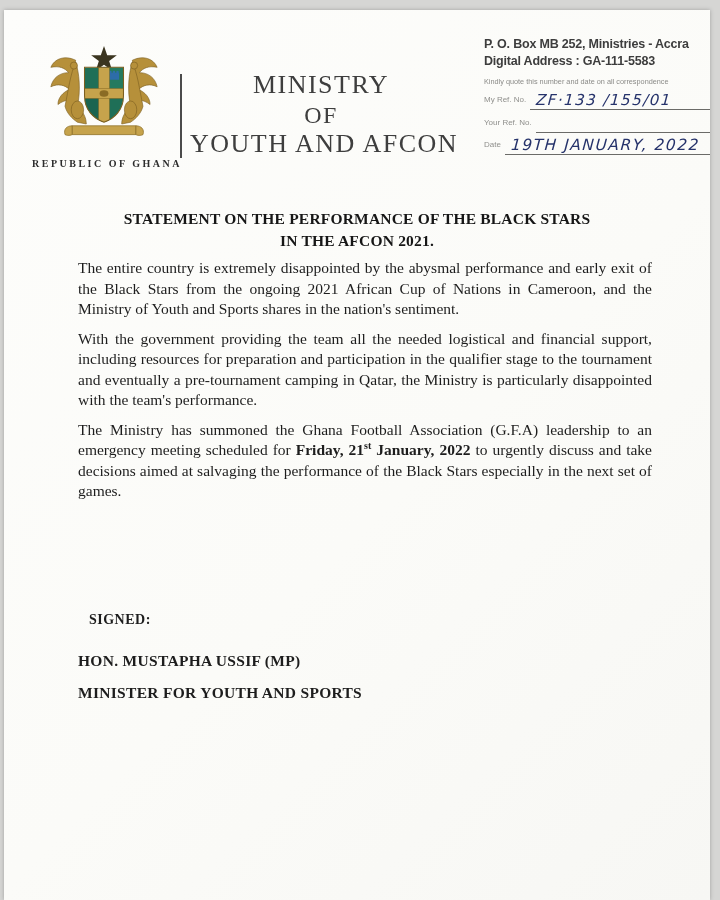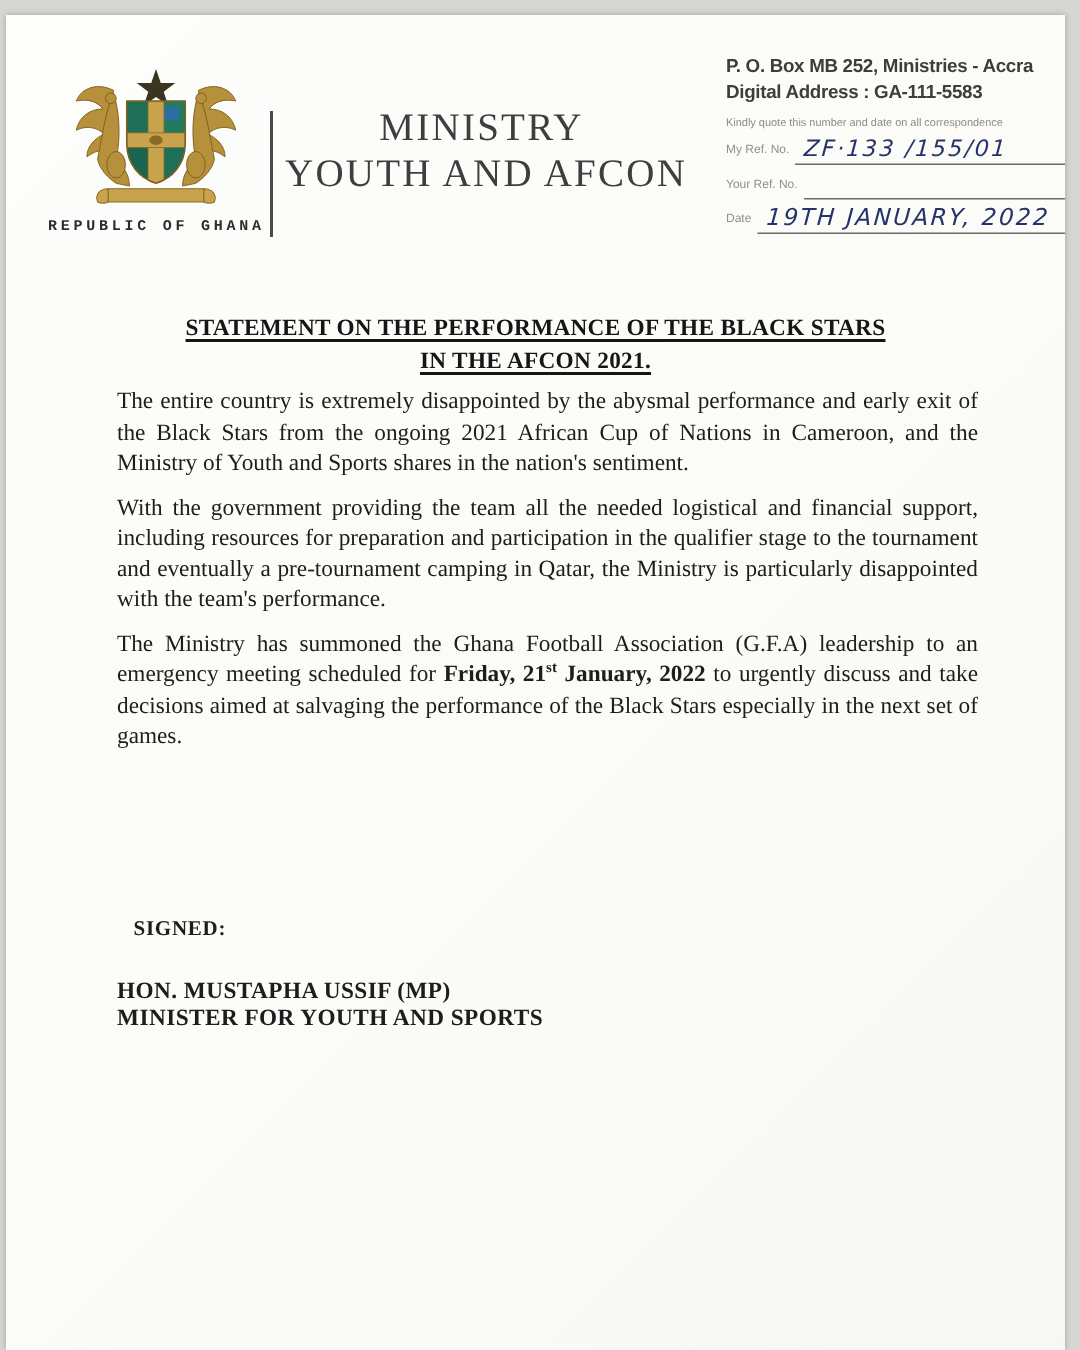--- a/index.html
+++ b/index.html
@@ -11,21 +11,21 @@
   }
   .page{
     position:absolute;left:4px;top:10px;width:706px;height:890px;
     background:linear-gradient(135deg,#fdfdfb 0%,#fbfbf8 55%,#f7f7f4 100%);
     box-shadow:0 0 4px rgba(0,0,0,.25);
   }
   
   .crest-block{position:absolute;left:28px;top:34px;width:144px;text-align:center;}
   .crest{display:block;margin:0 auto;}
   .crest-caption{
-    margin-top:4px;font-family:Liberation Mono, monospace;font-weight:bold;
+    margin-top:16px;font-family:Liberation Serif, serif;font-weight:bold;
     font-size:10px;letter-spacing:2.5px;color:#2d2d2d;white-space:nowrap;text-align:right;
   }
   .head-divider{position:absolute;left:176px;top:64px;width:2px;height:84px;background:#4b4b4b;}
   .ministry-title{
     position:absolute;left:186px;top:60px;width:262px;text-align:center;
     color:#3e3e3e;letter-spacing:1.5px;line-height:1.18;
   }
   .ministry-title .mt1{font-size:26px;}
   .ministry-title .mt2{font-size:24px;}
   .ministry-title .mt3{font-size:26px;white-space:nowrap;}
@@ -56,33 +56,33 @@
   .hand-date{font-size:15.5px;line-height:18px;}
   .row-myref{margin-top:5px;}
   .row-yourref .ref-fill{min-height:11px;}
   .row-date{margin-top:3px;}
   
   .doc-title{
     position:absolute;left:0;top:198px;width:706px;text-align:center;
     font-weight:bold;font-size:15.5px;line-height:22px;color:#161616;
     letter-spacing:0.2px;
   }
-  .doc-title span{text-decoration:underline;text-underline-offset:3px;text-decoration-thickness:1.5px;}
+  .doc-title span{text-underline-offset:3px;text-decoration-thickness:1.5px;}
   
   .paragraphs{
     position:absolute;left:74px;top:248px;width:574px;
     font-size:15.5px;line-height:20.5px;color:#1d1d1d;text-align:justify;
   }
   .para{margin:0 0 9px 0;}
   .para sup{font-size:10px;line-height:0;}
   
   .signature{position:absolute;left:74px;top:602px;color:#1d1d1d;}
   .sig-signed{font-size:14px;letter-spacing:0.5px;font-weight:600;margin-left:11px;}
   .sig-name{margin-top:24px;font-size:15.5px;font-weight:bold;letter-spacing:0.3px;}
-  .sig-pos{font-size:15.5px;font-weight:bold;letter-spacing:0.3px;}
+  .sig-pos{margin-top:14px;font-size:15.5px;font-weight:bold;letter-spacing:0.3px;}
 </style>
 </head>
 <body>
 
 <div class="page">
 
   <div class="crest-block">
     <svg class="crest" width="124" height="98" viewBox="0 0 140 110">
 
       <polygon points="70,2 73.6,12.5 84.5,12.5 75.8,19 79.2,29.5 70,23 60.8,29.5 64.2,19 55.5,12.5 66.4,12.5" fill="#3b3520"></polygon>
@@ -129,20 +129,21 @@
         <path d="M106,92 C112,92 116,96 114,102 C110,104 106,102 106,102 Z"></path>
       </g>
     </svg>
     <div class="crest-caption">REPUBLIC OF GHANA</div>
   </div>
 
   <div class="head-divider"></div>
 
   <div class="ministry-title">
     <div class="mt1">MINISTRY</div>
+    <div class="mt2">OF</div>
     <div class="mt3">YOUTH AND AFCON</div>
   </div>
 
   <div class="contact-block">
     <div class="contact-bold">P. O. Box MB 252, Ministries - Accra</div>
     <div class="contact-bold">Digital Address : GA-111-5583</div>
     <div class="contact-tiny">Kindly quote this number and date on all correspondence</div>
 
     <div class="ref-row row-myref">
       <span class="ref-label">My Ref. No.</span>

